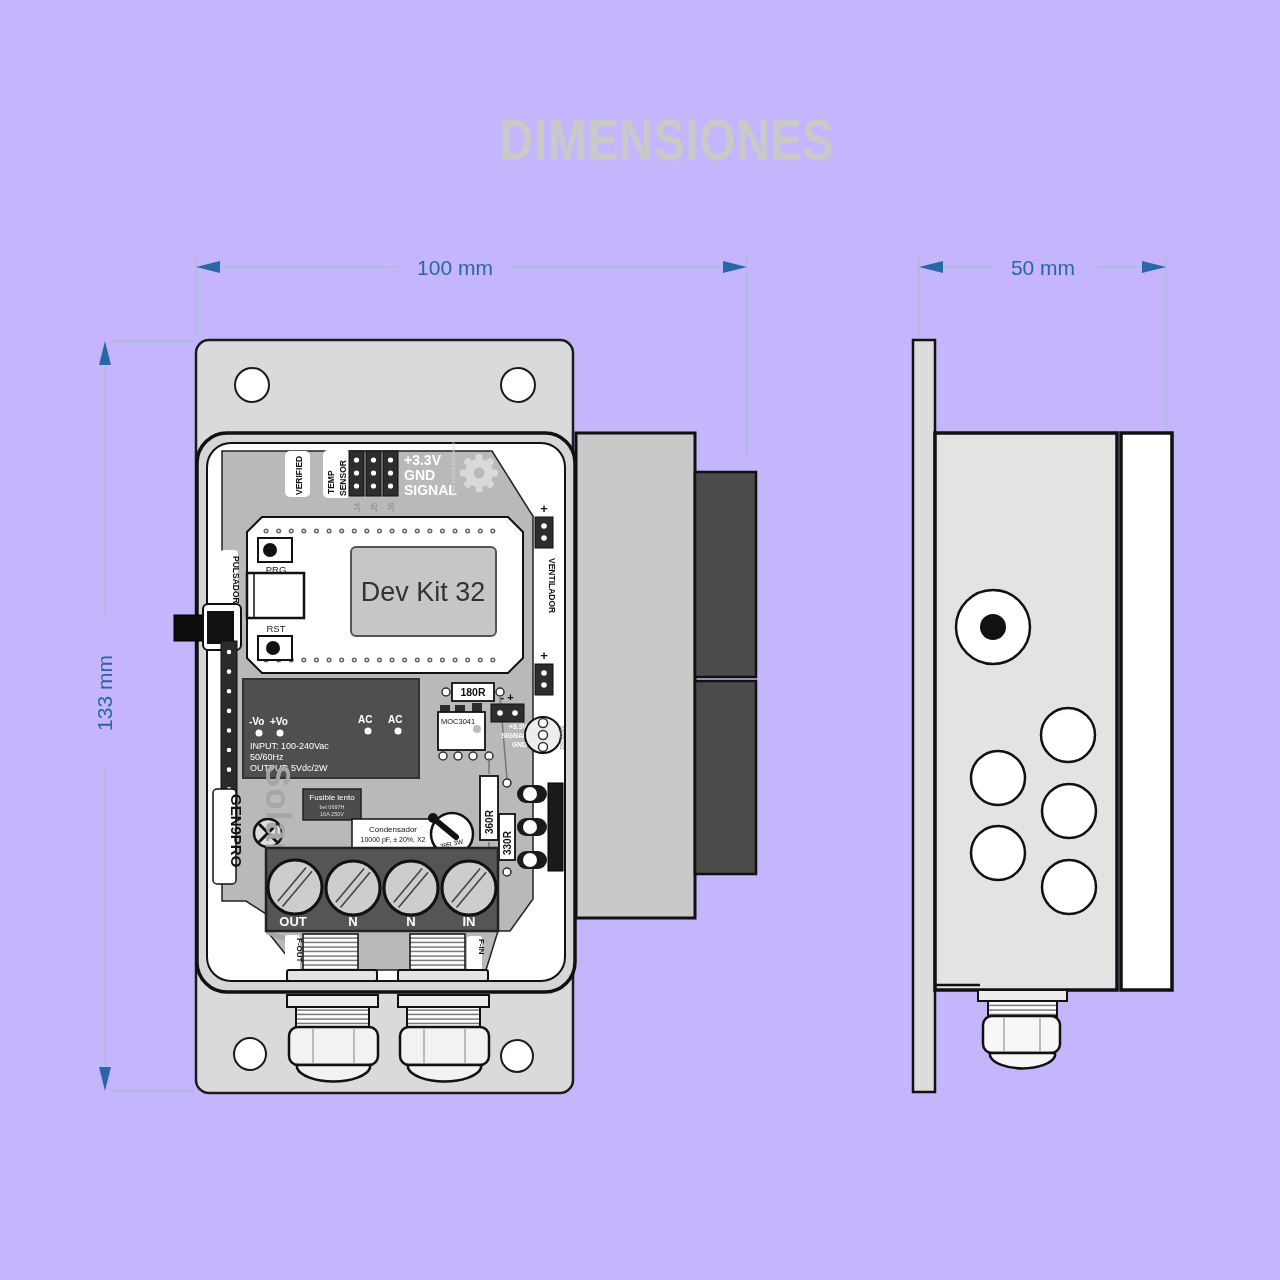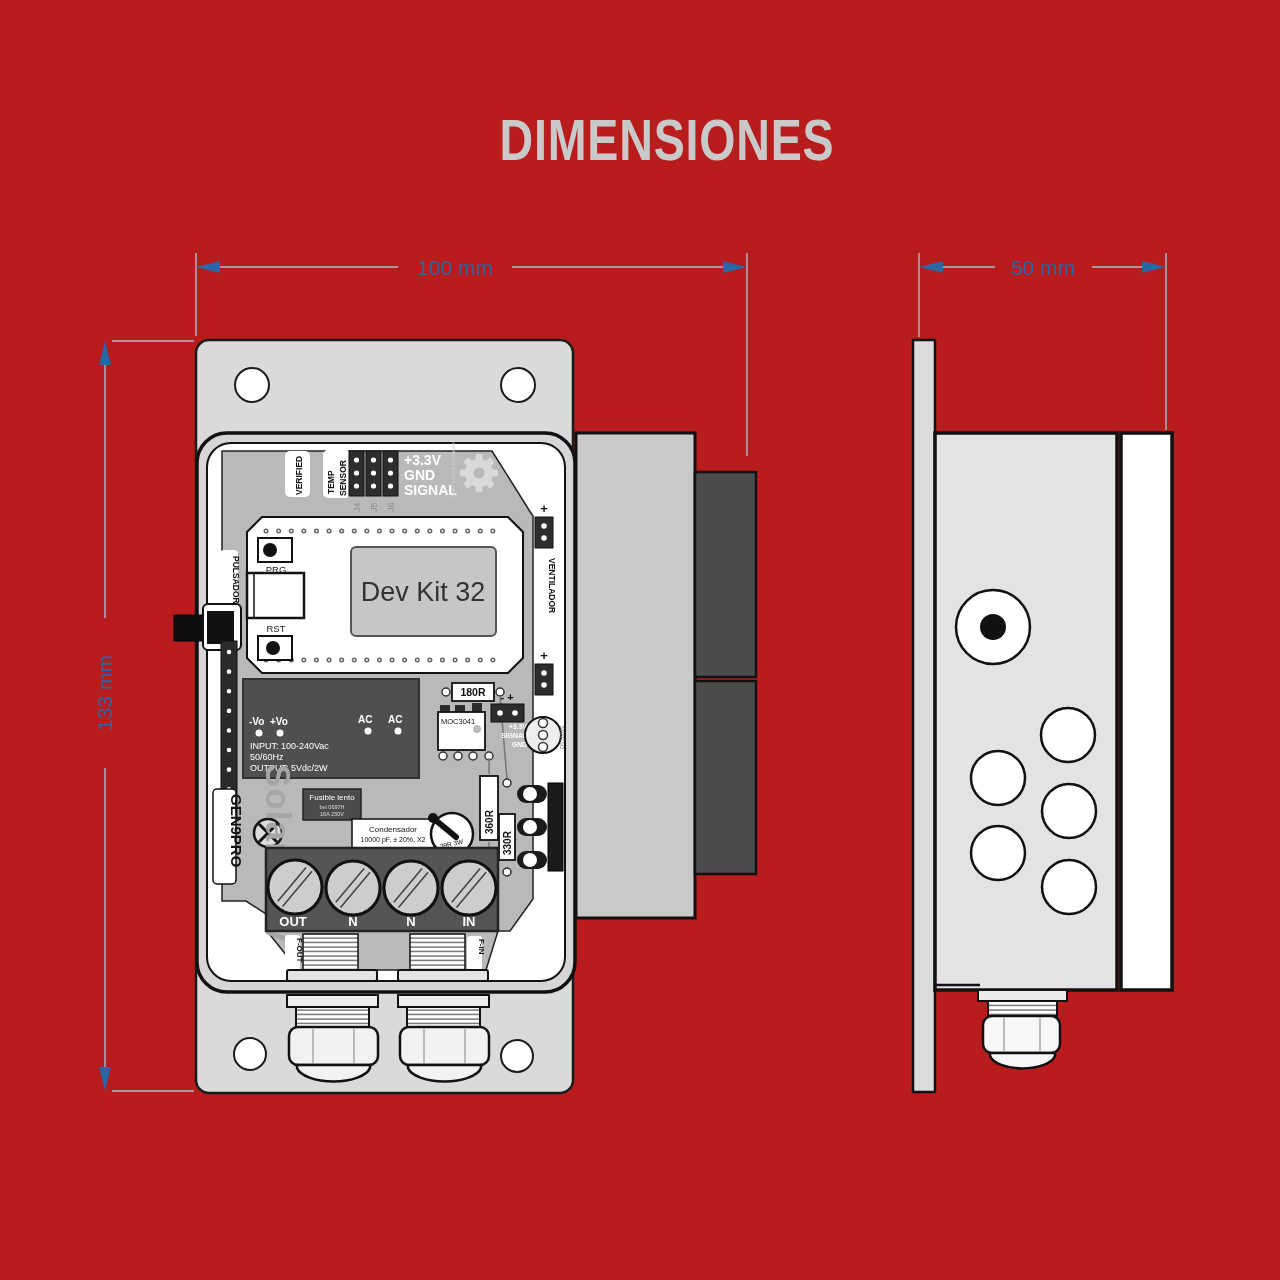--- a/index.html
+++ b/index.html
@@ -1,16 +1,16 @@
 <!DOCTYPE html>
 <html><head>
 <meta charset="utf-8">
 <style>
   html,body{margin:0;padding:0;background:#ffffff;}
-  .stage{width:1280px;height:1280px;position:relative;background:#b91c1c;overflow:hidden;}
+  .stage{width:1280px;height:1280px;position:relative;background:#c4b5fd;overflow:hidden;}
   svg text{font-family:"Liberation Sans","DejaVu Sans",sans-serif;}
   .title-t{font-weight:bold;fill:#c9c9c9;letter-spacing:1px;}
   .dim-t{fill:#2a67a6;font-size:21px;}
   .dim-l{stroke:#a9bfd2;stroke-width:1.4;fill:none;}
   .dim-a{fill:#2a67a6;stroke:none;}
   .wtxt{fill:#ffffff;}
   .rot{font-weight:bold;fill:#111;}
 </style>
 </head>
 <body>

